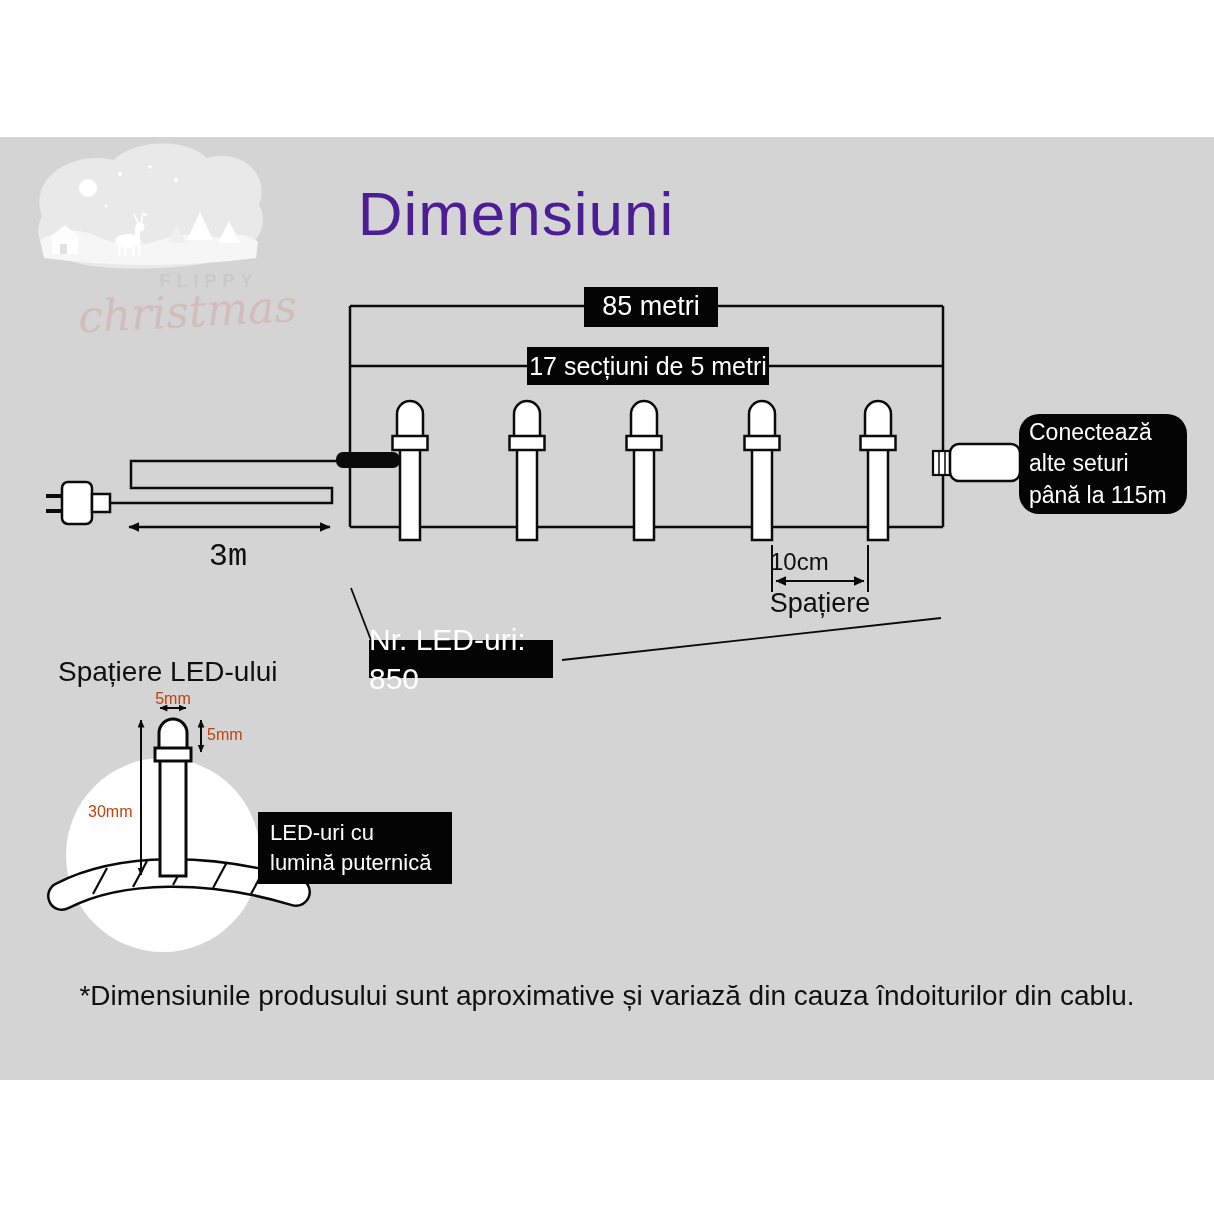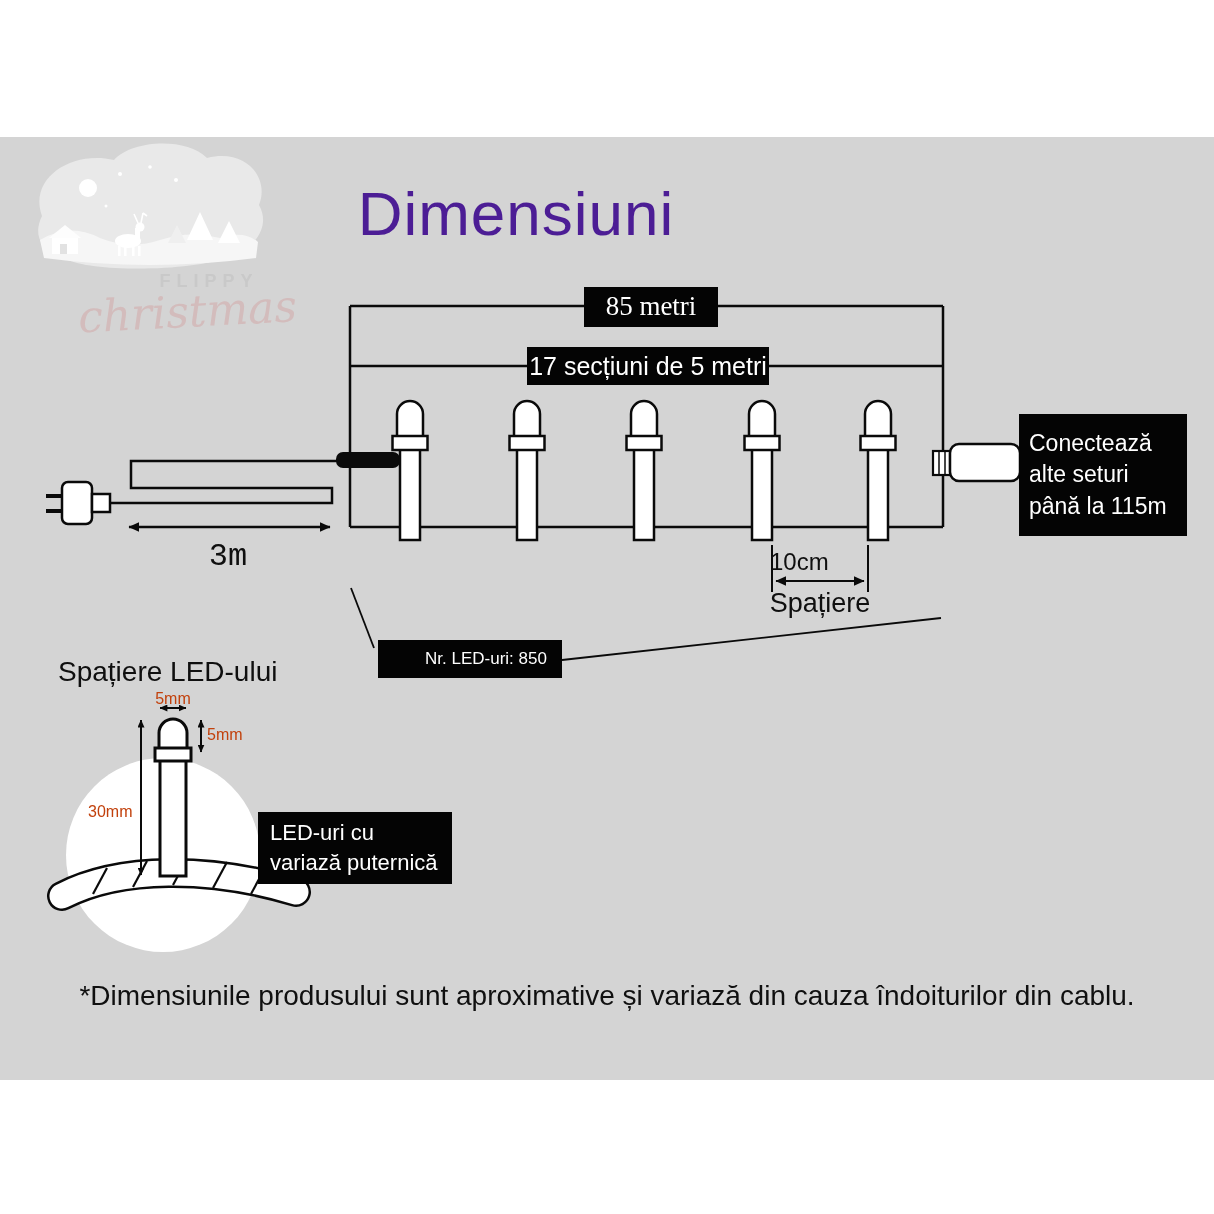--- a/index.html
+++ b/index.html
@@ -12,25 +12,25 @@
   .txt{position:absolute;z-index:3;box-sizing:border-box;}
   .title{
     left:0;top:178px;width:1032px;text-align:center;
     font-size:62px;font-weight:normal;letter-spacing:1px;color:#4c1d95;
   }
   .blackbox{
     position:absolute;z-index:3;background:#040404;color:#ffffff;
     display:flex;align-items:center;justify-content:center;box-sizing:border-box;
     line-height:1.3;
   }
-  .bb-85{left:584px;top:287px;width:134px;height:40px;font-size:27px;font-family:Liberation Serif, serif;}
+  .bb-85{left:584px;top:287px;width:134px;height:40px;font-size:27px;}
   .bb-17{left:527px;top:347px;width:242px;height:38px;font-size:25px;}
-  .bb-connect{left:1019px;top:414px;width:168px;height:122px;font-size:23px;
-    justify-content:flex-start;align-items:center;padding:6px 10px;text-align:left;line-height:1.35;}
-  .bb-count{left:378px;top:640px;width:184px;height:38px;font-size:17px;padding-left:32px;}
+  .bb-connect{left:1019px;top:414px;width:168px;height:100px;font-size:23px;
+    justify-content:flex-start;align-items:center;padding:6px 10px;text-align:left;line-height:1.35;border-radius:20px;}
+  .bb-count{left:369px;top:640px;width:184px;height:38px;font-size:30px;}
   .bb-lednote{left:258px;top:812px;width:194px;height:72px;font-size:22px;
     justify-content:flex-start;padding:6px 12px;text-align:left;line-height:1.35;}
   .lbl-3m{left:168px;top:538px;width:120px;text-align:center;font-size:32px;font-family:Liberation Mono, monospace;}
   .lbl-10cm{left:770px;top:548px;width:100px;font-size:24px;}
   .lbl-spatiere{left:745px;top:588px;width:150px;text-align:center;font-size:27px;}
   .lbl-marimea{left:58px;top:656px;font-size:28px;}
   .dim{font-size:16px;color:#c2410c;}
   .dim-w{left:143px;top:690px;width:60px;text-align:center;}
   .dim-h{left:207px;top:726px;}
   .dim-l{left:88px;top:803px;}
@@ -171,21 +171,21 @@
 
   <div class="txt title">Dimensiuni</div>
 
   <div class="txt logo-flippy">FLIPPY</div>
   <div class="txt logo-script">christmas</div>
 
   <div class="blackbox bb-85">85 metri</div>
   <div class="blackbox bb-17">17 secțiuni de 5 metri</div>
   <div class="blackbox bb-connect">Conectează alte seturi până la 115m</div>
   <div class="blackbox bb-count">Nr. LED-uri: 850</div>
-  <div class="blackbox bb-lednote">LED-uri cu variază puternică</div>
+  <div class="blackbox bb-lednote">LED-uri cu lumină puternică</div>
 
   <div class="txt lbl-3m">3m</div>
   <div class="txt lbl-10cm">10cm</div>
   <div class="txt lbl-spatiere">Spațiere</div>
   <div class="txt lbl-marimea">Spațiere LED-ului</div>
 
   <div class="txt dim dim-w">5mm</div>
   <div class="txt dim dim-h">5mm</div>
   <div class="txt dim dim-l">30mm</div>
 

